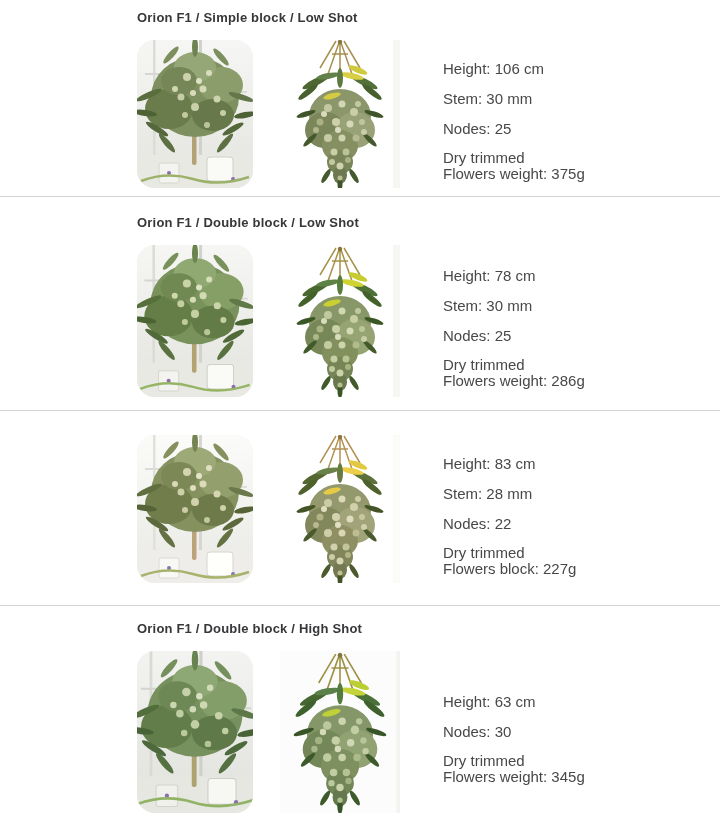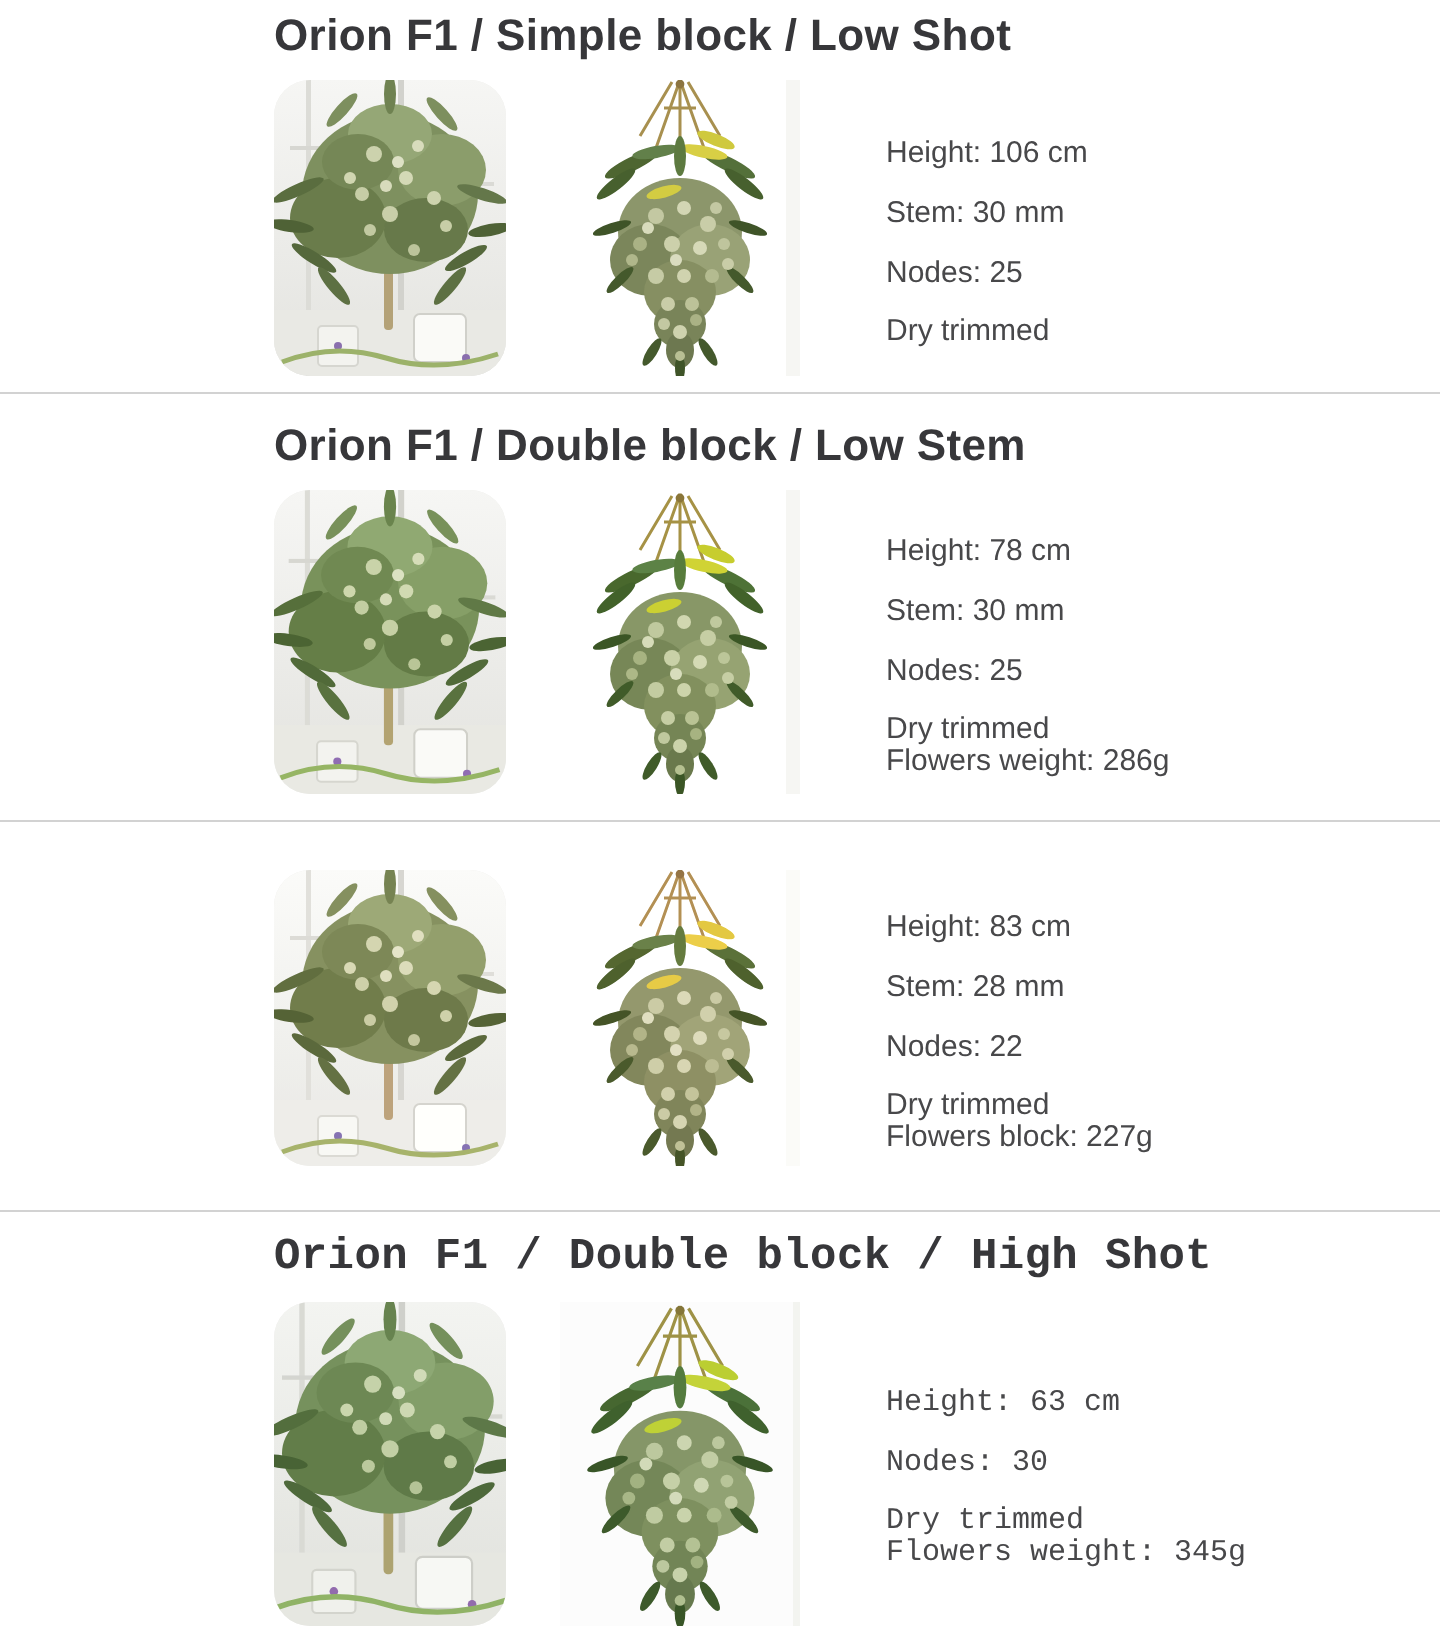--- a/index.html
+++ b/index.html
@@ -8,24 +8,24 @@
     background: #ffffff;
     font-family: "Liberation Sans", sans-serif;
   }
   section.spec {
     box-sizing: border-box;
     padding-left: 137px;
   }
   section.spec:nth-of-type(1) { height: 196px; padding-top: 8px; }
   section.spec:nth-of-type(2) { height: 213px; padding-top: 16px; }
   section.spec:nth-of-type(3) { height: 194px; padding-top: 12px; }
-  section.spec:nth-of-type(4) { height: 216px; padding-top: 13px; font-family: Liberation Mono, monospace; }
+  section.spec:nth-of-type(4) { height: 216px; padding-top: 13px; }
   .divider { height: 1px; background: #d2d2d2; width: 720px; }
   h2.title {
-    margin: 0; font-size: 22px; line-height: 20px; font-weight: 700;
+    margin: 0; font-size: 13px; line-height: 20px; font-weight: 700;
     color: #37373a; letter-spacing: 0.2px;
   }
   .row { display: flex; margin-top: 12px; align-items: center; }
   .photo { flex: none; overflow: hidden; position: relative; }
   .photo svg { display: block; width: 100%; height: 100%; }
   .photo-grow { width: 116px; border-radius: 18px; margin-right: 27px; background: #ededea; }
   .photo-hang { width: 120px; margin-right: 43px; background: #ffffff; }
   section.spec:nth-of-type(1) .photo { height: 148px; }
   section.spec:nth-of-type(2) .photo { height: 152px; }
   section.spec:nth-of-type(3) .photo { height: 148px; }
@@ -157,28 +157,29 @@
         <svg viewBox="0 0 120 152" preserveAspectRatio="xMidYMid slice">
             <use href="#h-plant"></use>
           </svg>
       </div>
       <div class="stats">
         <p>Height: 106 cm</p>
         <p>Stem: 30 mm</p>
         <p>Nodes: 25</p>
         <p class="weight">
           <span>Dry trimmed</span><br>
+          <span>Flowers weight: 375g</span>
         </p>
       </div>
     </div>
   </section>
   <div class="divider"></div>
 
   <section class="spec">
-    <h2 class="title">Orion F1 / Double block / Low Stem</h2>
+    <h2 class="title">Orion F1 / Double block / Low Shot</h2>
     <div class="row">
       <div class="photo photo-grow">
         <svg viewBox="0 0 116 150" preserveAspectRatio="xMidYMid slice">
             <use href="#g-plant"></use>
           </svg>
       </div>
       <div class="photo photo-hang">
         <svg viewBox="0 0 120 152" preserveAspectRatio="xMidYMid slice">
             <use href="#h-plant"></use>
           </svg>

